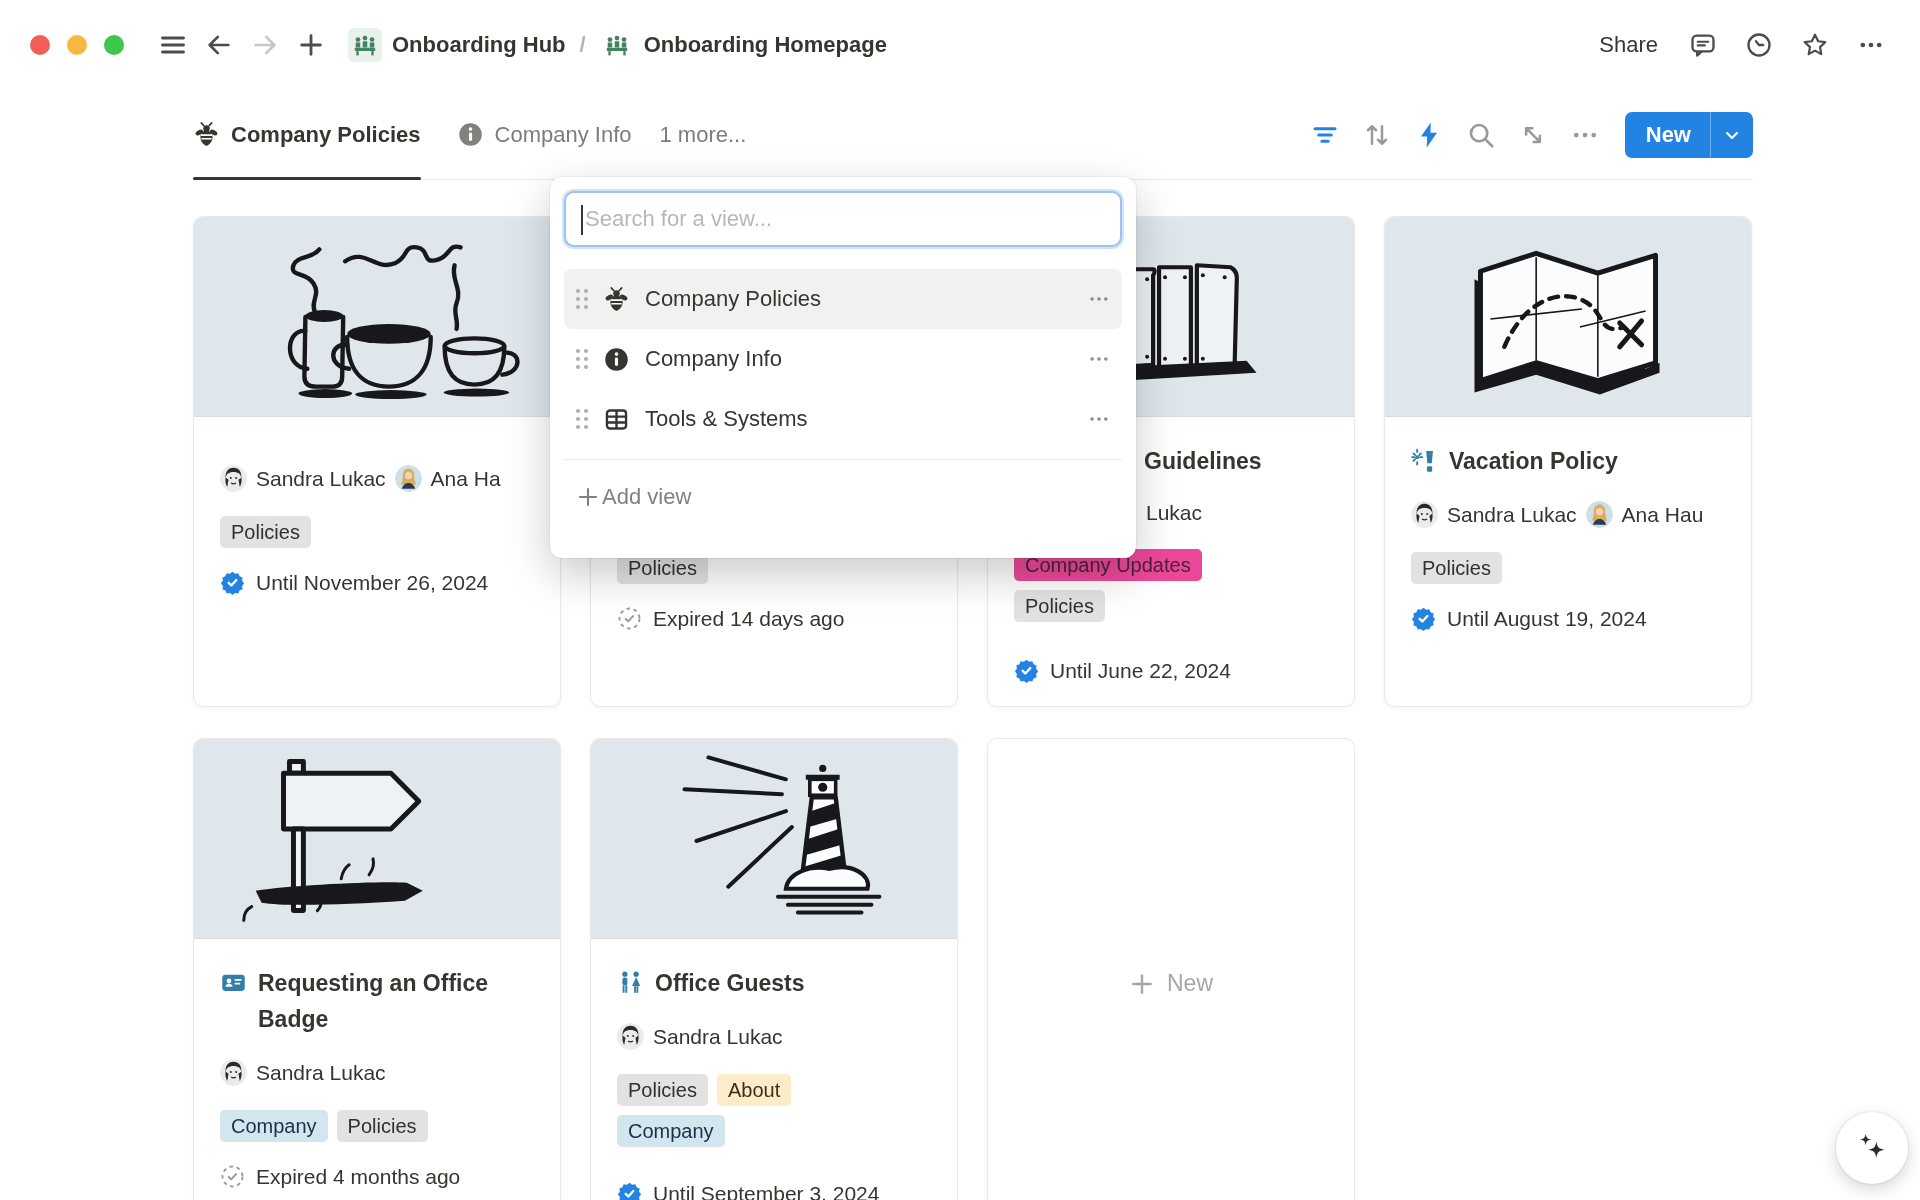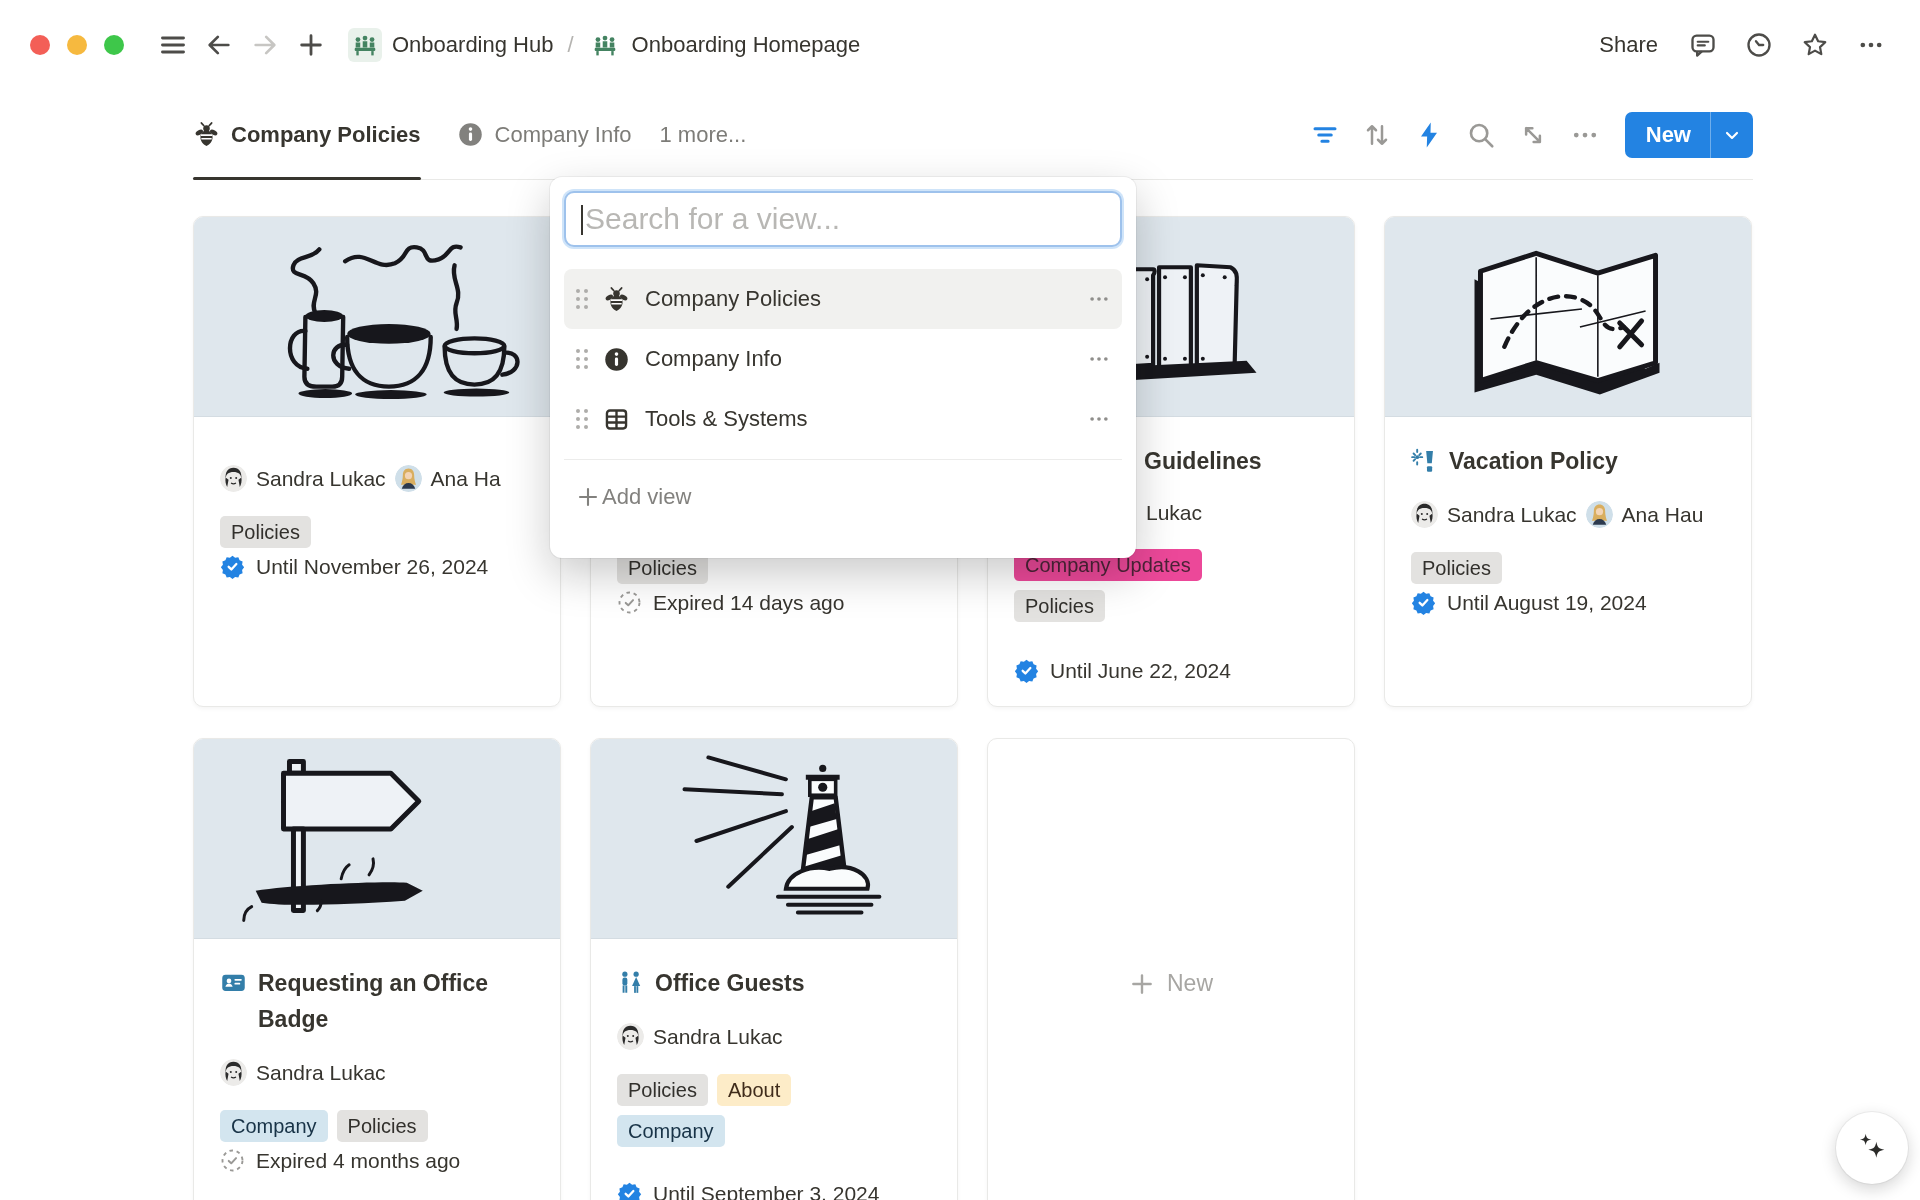--- a/index.html
+++ b/index.html
@@ -6,21 +6,21 @@
   html,body { width:1920px; height:1200px; overflow:hidden; }
   body { background:#fff; font-family:"Liberation Sans", sans-serif; color:#37352f; position:relative; }
   button { font-family:inherit; border:none; background:none; cursor:pointer; color:inherit; }
 
   
   .titlebar { display:flex; align-items:center; height:90px; padding:0 26px 0 30px; }
   .traffic { display:flex; gap:17px; margin-right:26px; }
   .light { width:20px; height:20px; border-radius:50%; display:inline-block; }
   .tl-red{ background:#f35f57; } .tl-yellow{ background:#f6b93f; } .tl-green{ background:#3ec74a; }
   .tbtn { width:46px; height:46px; display:flex; align-items:center; justify-content:center; border-radius:6px; }
-  .crumbs { display:flex; align-items:center; gap:8px; font-size:22px; margin-left:8px; white-space:nowrap; }
+  .crumbs { display:flex; align-items:center; gap:8px; font-size:22px; margin-left:8px; white-space:nowrap;font-weight:bold; }
   .crumb { display:flex; align-items:center; gap:10px; padding:4px 6px; border-radius:6px; }
   .crumb-icon { width:34px; height:34px; border-radius:6px; display:flex; align-items:center; justify-content:center; }
   .crumb-icon.greenbg { background:#e9f1eb; }
   .crumb-sep { color:#b5b4b1; font-size:22px; }
   .tb-right { margin-left:auto; display:flex; align-items:center; gap:10px; }
   .share-btn { font-size:22px; padding:6px 12px; border-radius:6px; }
 
   
   .view-header { margin:0 167px 0 193px; height:90px; display:flex; align-items:center; border-bottom:1px solid #e9e9e7; position:relative; }
   .tab { display:flex; align-items:center; gap:11px; font-size:22px; height:100%; position:relative; }
@@ -44,32 +44,32 @@
   .doc-ic { width:27px; height:27px; flex:none; margin-top:4px; }
   .people { display:flex; align-items:center; gap:9px; margin-top:22px; font-size:21px; white-space:nowrap; overflow:hidden; }
   .avatar { width:27px; height:27px; border-radius:50%; flex:none; overflow:hidden; }
   .tags { display:flex; gap:9px; margin-top:24px; }
   .tags.second { margin-top:9px; }
   .tag { font-size:20px; padding:3px 11px; border-radius:5px; line-height:26px; white-space:nowrap; }
   .tag.gray   { background:#e3e2e0; color:#32302c; }
   .tag.pink   { background:#ec4899; color:#4c2337; }
   .tag.blue   { background:#d3e5ef; color:#183347; }
   .tag.yellow { background:#fdecc8; color:#402c1b; }
-  .status { display:flex; align-items:center; gap:11px; margin-top:6px; font-size:21px; }
+  .status { display:flex; align-items:center; gap:11px; margin-top:22px; font-size:21px; }
   .spacer-hidden { height:85px; }
   .indent-title { padding-left:130px; }
   .indent-person { padding-left:132px; }
   .card.placeholder { display:flex; align-items:center; justify-content:center; }
   .new-ph { display:flex; align-items:center; gap:12px; color:#a7a6a3; font-size:23px; }
 
   
   .view-menu { position:absolute; left:550px; top:177px; width:586px; height:381px; background:#fff; border-radius:12px;
                box-shadow:0 0 0 1px rgba(15,15,15,.05), 0 16px 44px rgba(15,15,15,.22); z-index:50; padding:14px; }
   .vm-search { position:relative; height:56px; border:2px solid #9ec2ec; box-shadow:0 0 0 2px rgba(35,131,226,.22); border-radius:10px; display:flex; align-items:center; background:#fff; }
-  .vm-search input { width:100%; height:100%; border:none; outline:none; background:transparent; font-size:30px; padding:0 16px 0 19px; color:#1d4ed8; font-family:inherit; }
+  .vm-search input { width:100%; height:100%; border:none; outline:none; background:transparent; font-size:22px; padding:0 16px 0 19px; color:#1d4ed8; font-family:inherit; }
   .vm-search input::placeholder { color:#b8b7b4; }
   .caret { position:absolute; left:15px; top:12px; width:2px; height:30px; background:#37352f; }
   .vm-list { margin-top:22px; }
   .vm-item { display:flex; align-items:center; height:60px; padding:0 12px; border-radius:8px; gap:15px; font-size:22px; font-weight:500; color:#37352f; }
   .vm-item.selected { background:#f1f1ef; }
   .vm-label { flex:1; }
   .drag { display:grid; grid-template-columns:repeat(2,4px); grid-auto-rows:4px; gap:4px 4px; }
   .drag i { width:4px; height:4px; border-radius:50%; background:#aeadaa; }
   .vm-divider { height:1px; background:#ececeb; margin:10px 0; }
   .vm-add { display:flex; align-items:center; gap:2px; height:54px; padding:0 12px; color:#82817e; font-size:22px; border-radius:8px; }

